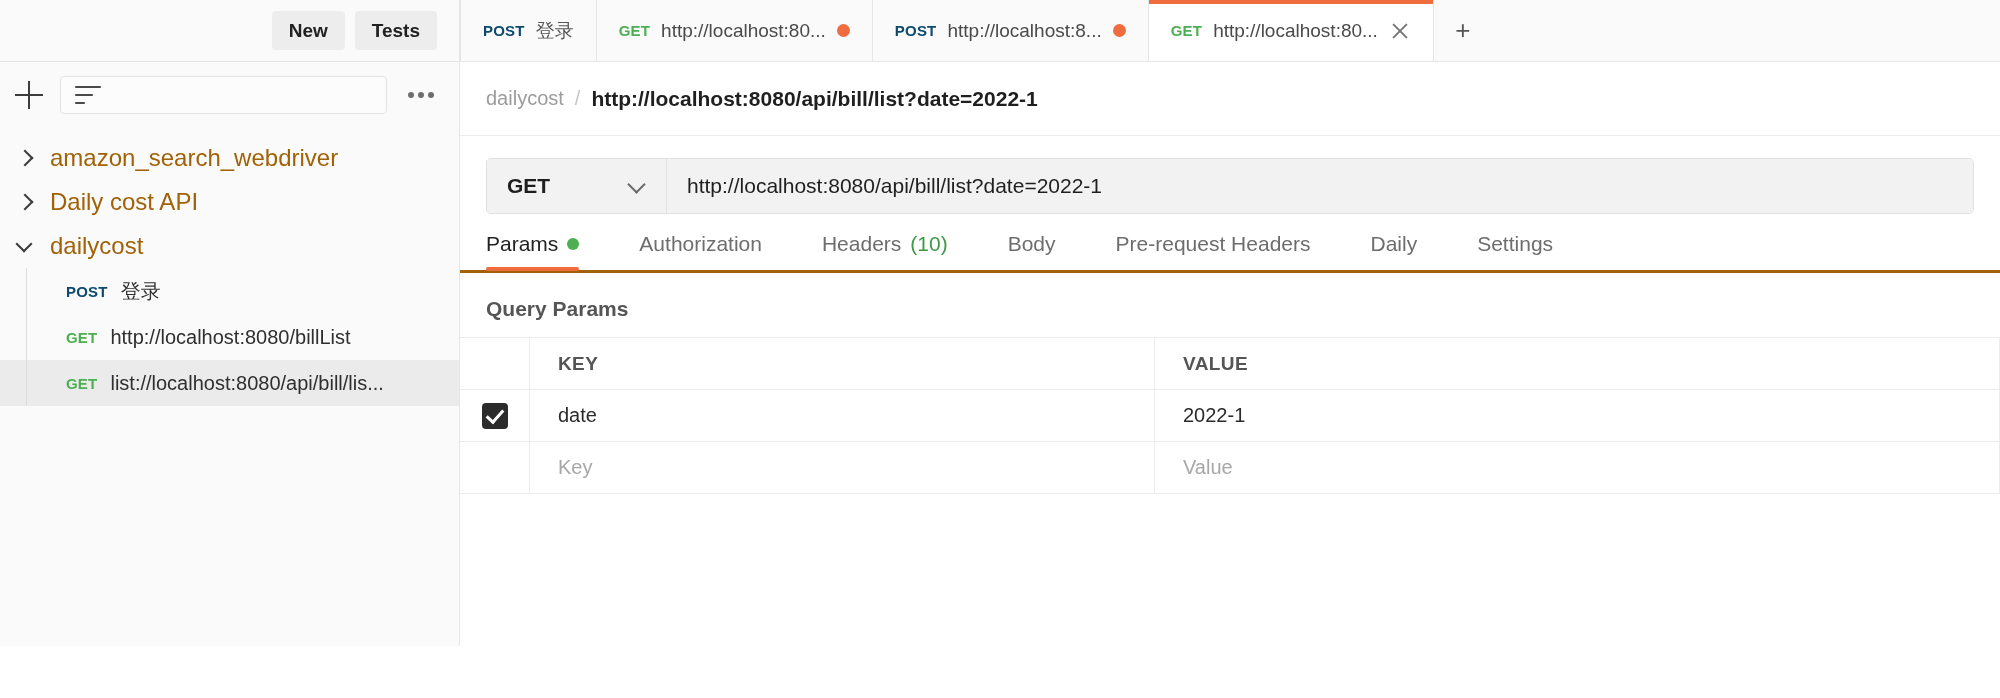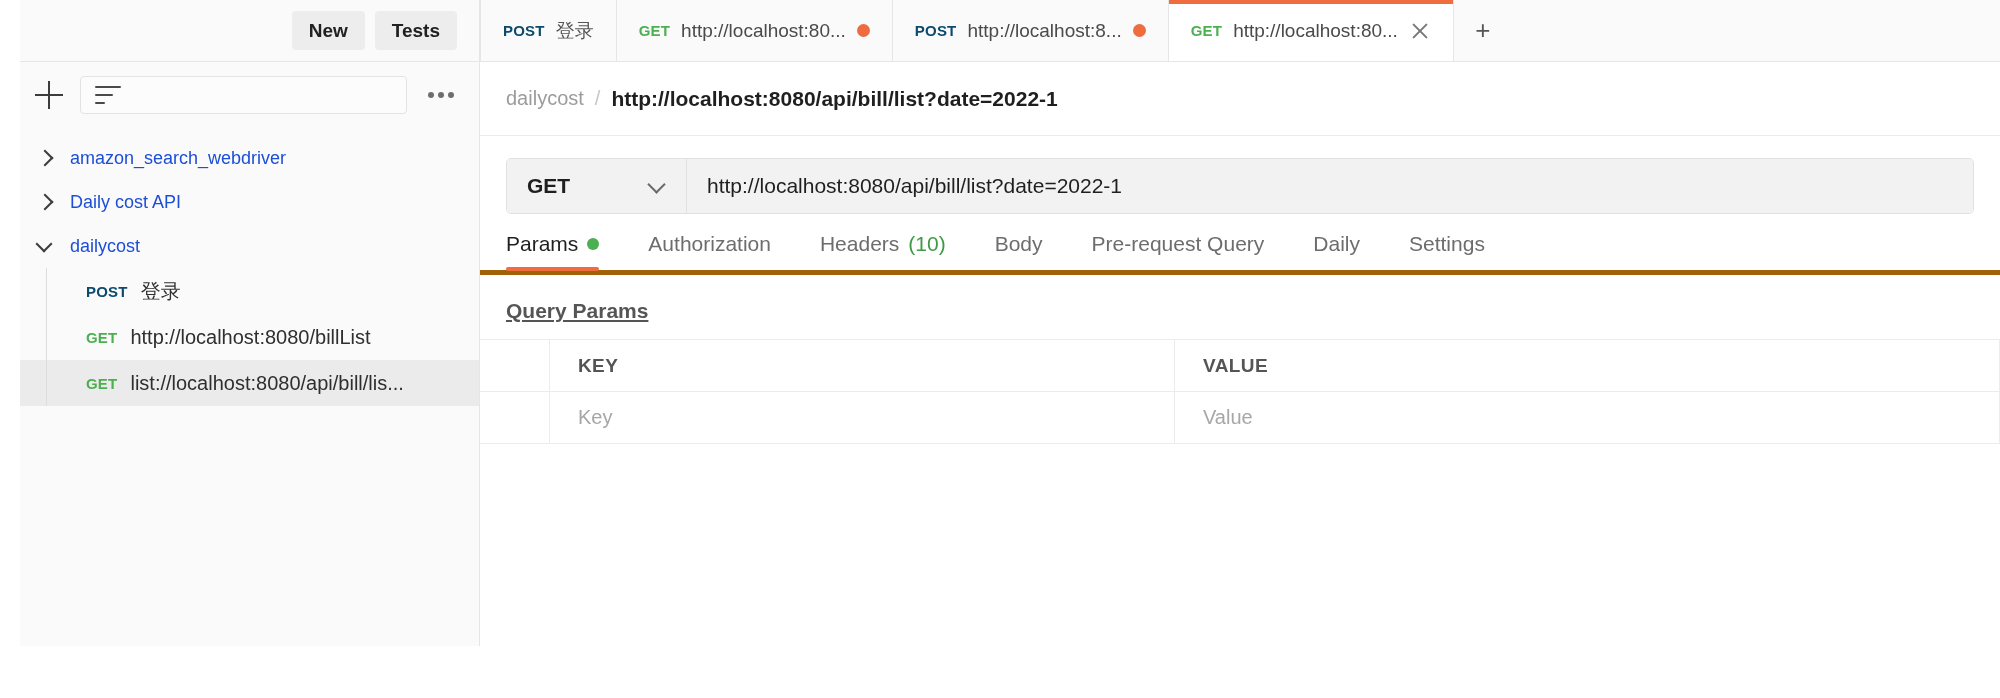--- a/index.html
+++ b/index.html
@@ -3,21 +3,21 @@
 <meta charset="utf-8">
 <style>
   * { box-sizing: border-box; margin: 0; padding: 0; }
   html, body {
     width: 2000px; height: 698px;
     font-family: "Liberation Sans", sans-serif;
     background: #ffffff;
     color: #2a2a2a;
     overflow: hidden;
   }
-  .app { width: 2000px; height: 646px; display: flex; flex-direction: column; padding-left: 20px; }
+  .app { width: 2000px; height: 646px; display: flex; flex-direction: column; }
 
   
   .topbar {
     height: 62px; min-height: 62px;
     display: flex; align-items: stretch;
     background: #fafafa;
     border-bottom: 1px solid #e6e6e6;
   }
   .topbar-left {
     width: 460px; min-width: 460px;
@@ -115,21 +115,21 @@
     height: 44px; display: flex; align-items: center; gap: 12px;
     padding-left: 12px; cursor: pointer; position: relative;
   }
   .chev { width: 26px; height: 26px; flex: none; position: relative; }
   .chev::before {
     content: ""; position: absolute; width: 10px; height: 10px;
     border-right: 2px solid #3c3c3c; border-bottom: 2px solid #3c3c3c;
     left: 7px; top: 7px; transform: rotate(-45deg);
   }
   .chev.open::before { transform: rotate(45deg); left: 6px; top: 5px; }
-  .tree-label { font-size: 18px; color: #1d4ed8; white-space: nowrap; }
+  .tree-label { font-size: 24px; color: #a16207; white-space: nowrap; }
   .req-row {
     height: 46px; display: flex; align-items: center; gap: 13px;
     padding-left: 66px; cursor: pointer; position: relative;
   }
   .req-row::before {
     content: ""; position: absolute; left: 26px; top: 0; bottom: 0; width: 1px; background: #dcdcdc;
   }
   .req-row.selected { background: #ebebeb; }
   .req-method { font-size: 15px; font-weight: 700; letter-spacing: .2px; flex: none; }
   .req-name { font-size: 20px; color: #2f2f2f; white-space: nowrap; overflow: hidden; text-overflow: ellipsis; }
@@ -161,38 +161,38 @@
     border-right: 2px solid #6a6a6a; border-bottom: 2px solid #6a6a6a;
     left: 2px; top: 1px; transform: rotate(45deg);
   }
   .url-input {
     flex: 1; background: #f2f2f2; border: none; outline: none;
     font-size: 21px; color: #1f1f1f; padding: 0 20px;
     font-family: "Liberation Sans", sans-serif;
   }
 
   .reqtabs {
-    display: flex; align-items: flex-start; gap: 5px;
-    padding: 18px 26px 0 26px; border-bottom: 5px solid #a16207;
+    display: flex; align-items: flex-start; gap: 16px;
+    padding: 18px 26px 0 26px; border-bottom: 3px solid #a16207;
   }
   .rt {
     position: relative; padding: 0 22px 14px 22px;
     font-size: 21px; color: #6d6d6d; cursor: pointer; white-space: nowrap;
     display: flex; align-items: center; gap: 9px;
   }
   .rt:first-child { padding-left: 0; }
   .rt.active { color: #1f1f1f; font-weight: 400; }
   .rt.active::after {
     content: ""; position: absolute; left: 0; right: 22px; bottom: -1px; height: 4px;
     background: #ef6c3e; border-radius: 2px;
   }
   .dot-green { width: 12px; height: 12px; border-radius: 50%; background: #4caf50; display: inline-block; }
   .count-green { color: #3f9a46; }
 
-  .qp-title { padding: 24px 26px 16px 26px; font-size: 21px; font-weight: 700; color: #555; text-decoration: underline; }
+  .qp-title { padding: 24px 26px 16px 26px; font-size: 21px; font-weight: 700; color: #555; }
 
   .table { border-top: 1px solid #ececec; }
   .trow { display: flex; border-bottom: 1px solid #ececec; min-height: 52px; align-items: stretch; }
   .tcell { display: flex; align-items: center; padding: 0 16px; border-right: 1px solid #ececec; text-align: center; }
   .c-check { width: 70px; min-width: 70px; justify-content: center; }
   .c-key { width: 625px; min-width: 625px; padding-left: 28px; }
   .c-val { flex: 1; padding-left: 28px; }
   .th { font-size: 19px; font-weight: 700; color: #555; letter-spacing: .4px; }
   .td { font-size: 20px; color: #2b2b2b; }
   .td.ph { color: #a7a7a7; }
@@ -314,40 +314,47 @@
             <span>Authorization</span>
           </div>
           <div class="rt">
             <span>Headers</span>
             <span class="count-green">(10)</span>
           </div>
           <div class="rt">
             <span>Body</span>
           </div>
           <div class="rt">
-            <span>Pre-request Query</span>
+            <span>Pre-request Headers</span>
           </div>
           <div class="rt">
             <span>Daily</span>
           </div>
           <div class="rt">
             <span>Settings</span>
           </div>
         </div>
 
       <div class="qp-title">Query Params</div>
 
       <div class="table">
         <div class="trow table-header-row">
           <div class="tcell c-check"></div>
           <div class="tcell c-key th">KEY</div>
           <div class="tcell c-val th">VALUE</div>
         </div>
         <div id="paramrows">
             <div class="trow">
+              <div class="tcell c-check">
+                <span class="cbox"></span>
+              </div>
+              <div class="tcell c-key td">date</div>
+              <div class="tcell c-val td">2022-1</div>
+            </div>
+            <div class="trow">
               <div class="tcell c-check"></div>
               <div class="tcell c-key td ph">Key</div>
               <div class="tcell c-val td ph">Value</div>
             </div>
           </div>
       </div>
 
     </div>
   </div>
 </div>

